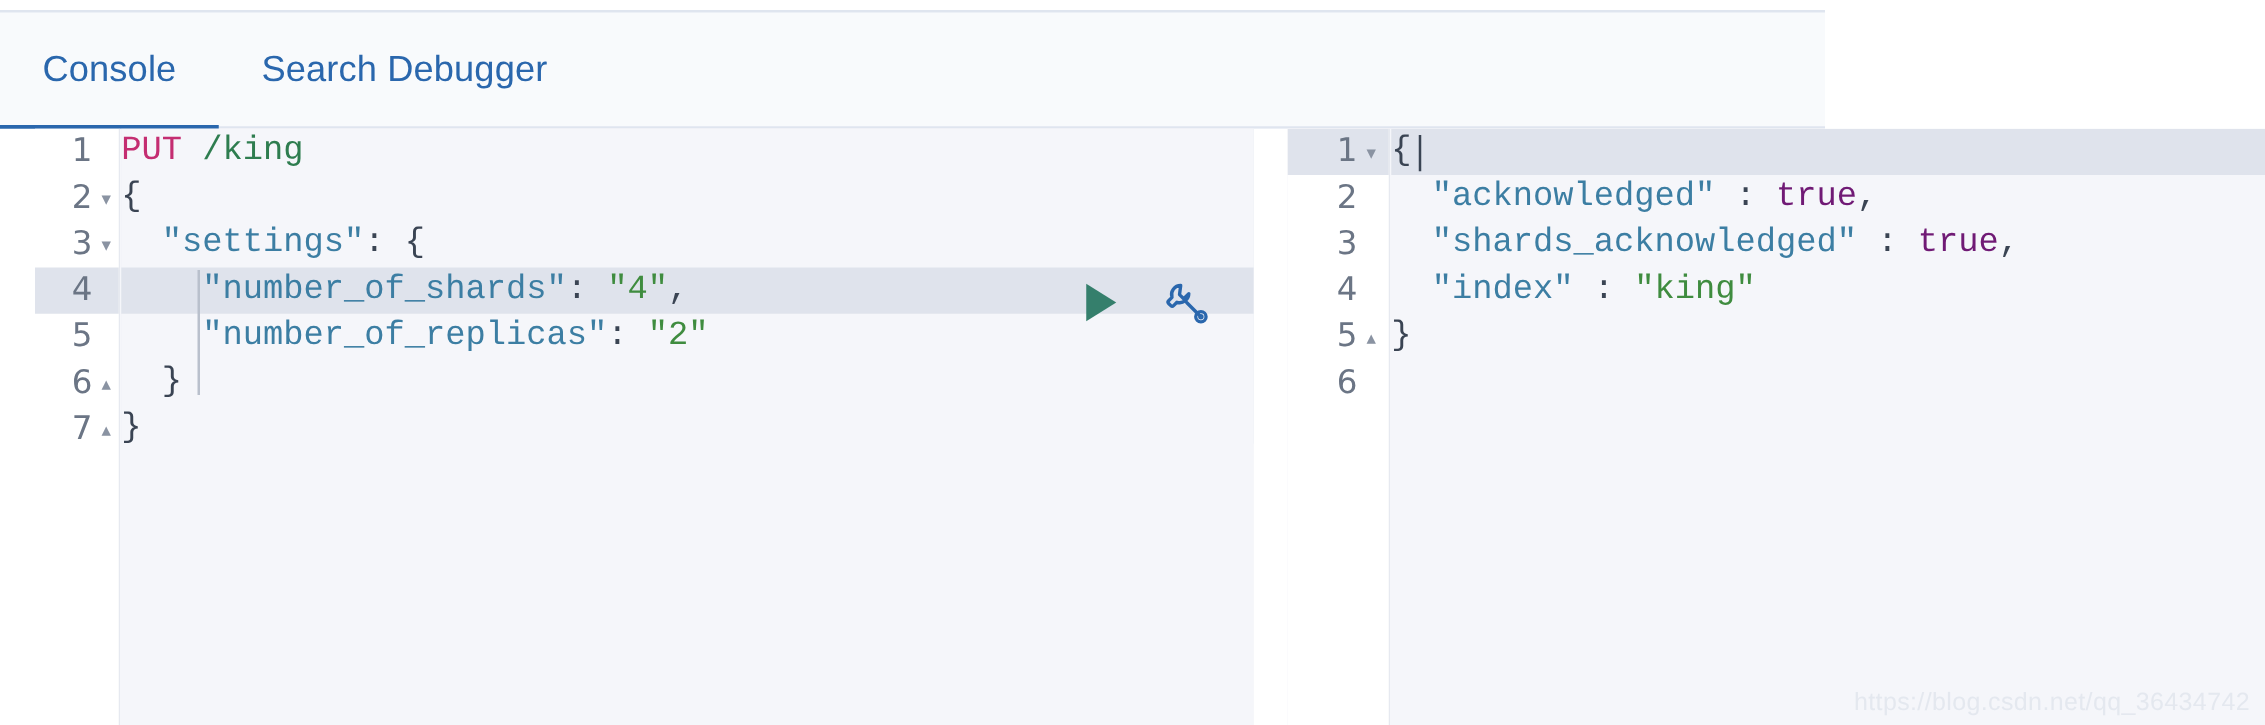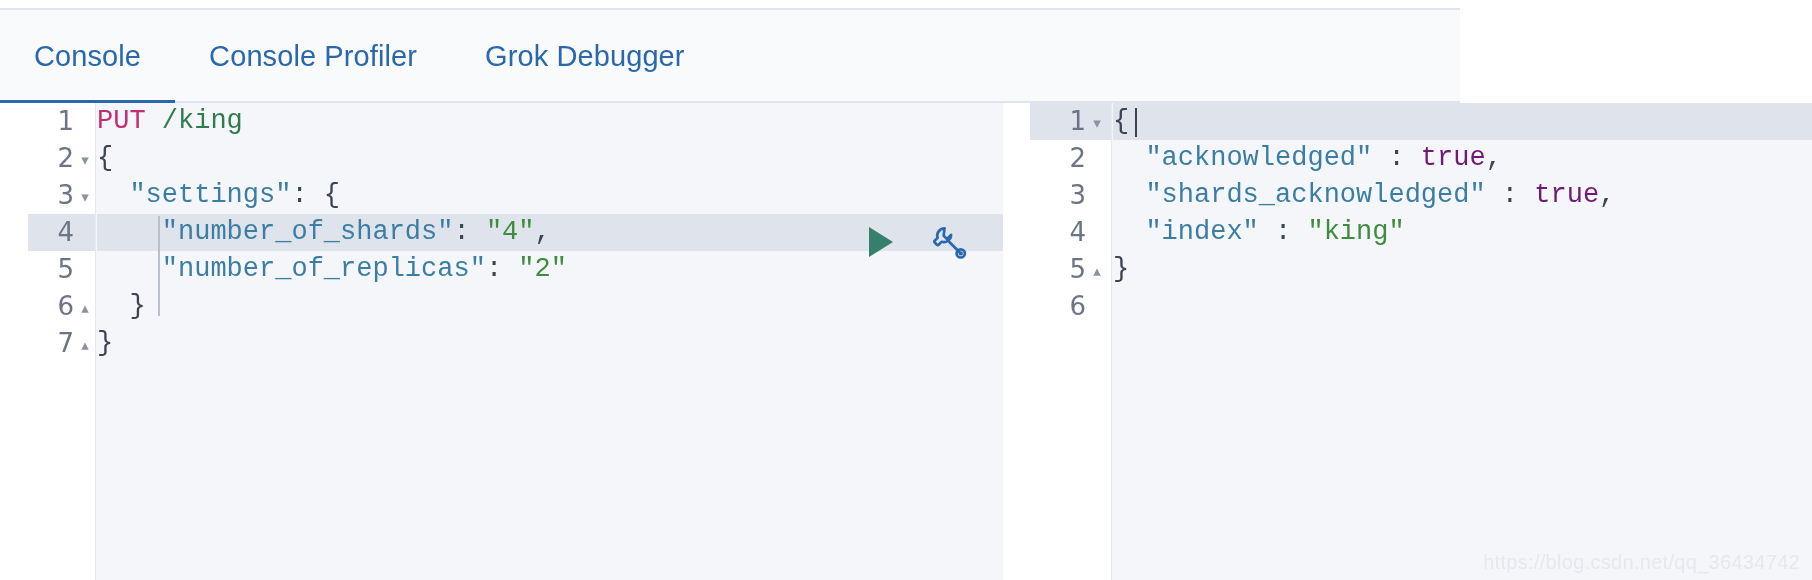--- a/index.html
+++ b/index.html
@@ -230,24 +230,21 @@
 <body>
 
 <div id="app">
 
   <div class="tabbar">
     <div class="tabs" id="tabs-container">
         <div class="tab active">
           <span>Console</span>
         </div>
         <div class="tab">
-          <span>Console Profiler</span>
-        </div>
-        <div class="tab">
-          <span>Grok Debugger</span>
+          <span>Search Debugger</span>
         </div>
       </div>
   </div>
 
   <div class="editor-area">
 
     <div class="pane-left">
       <div class="block-bg"></div>
       <div class="gutter-left" id="gutter-left">
           <div class="ln-row">

